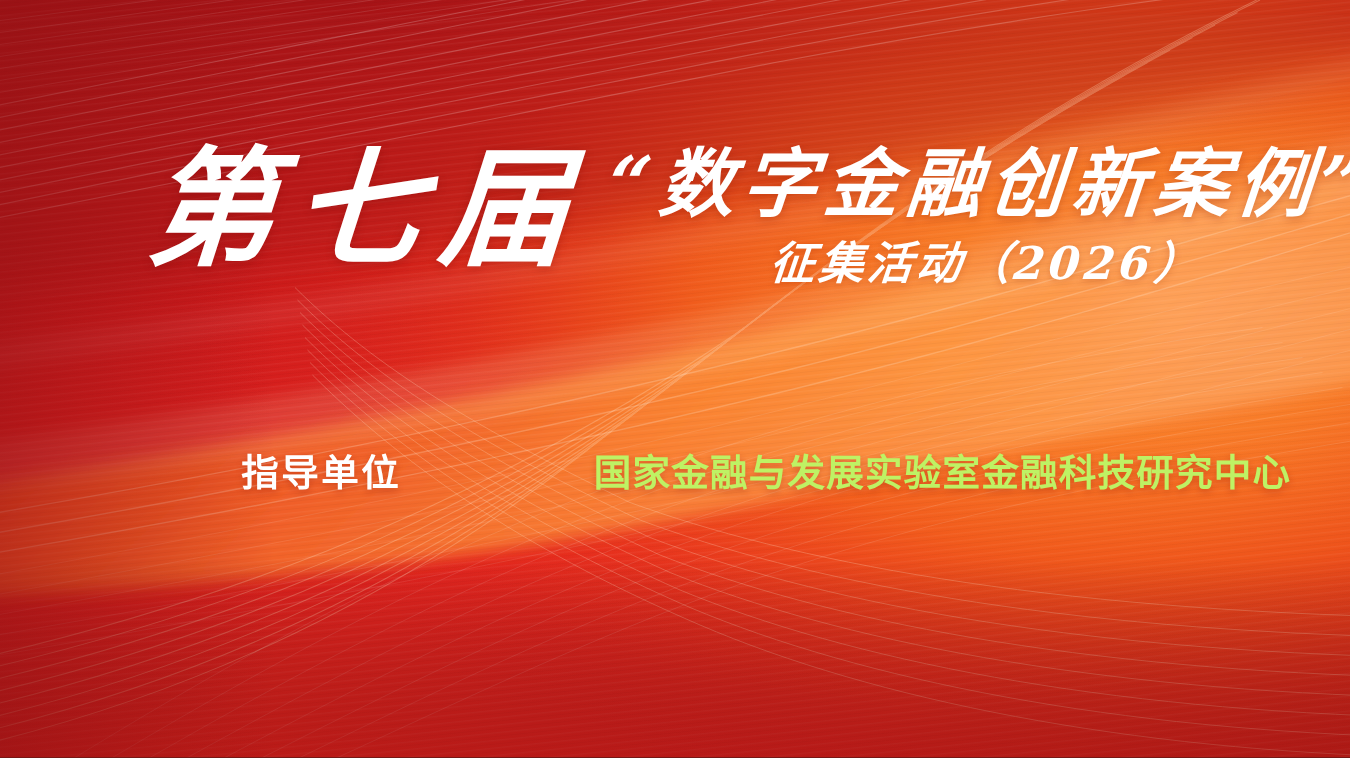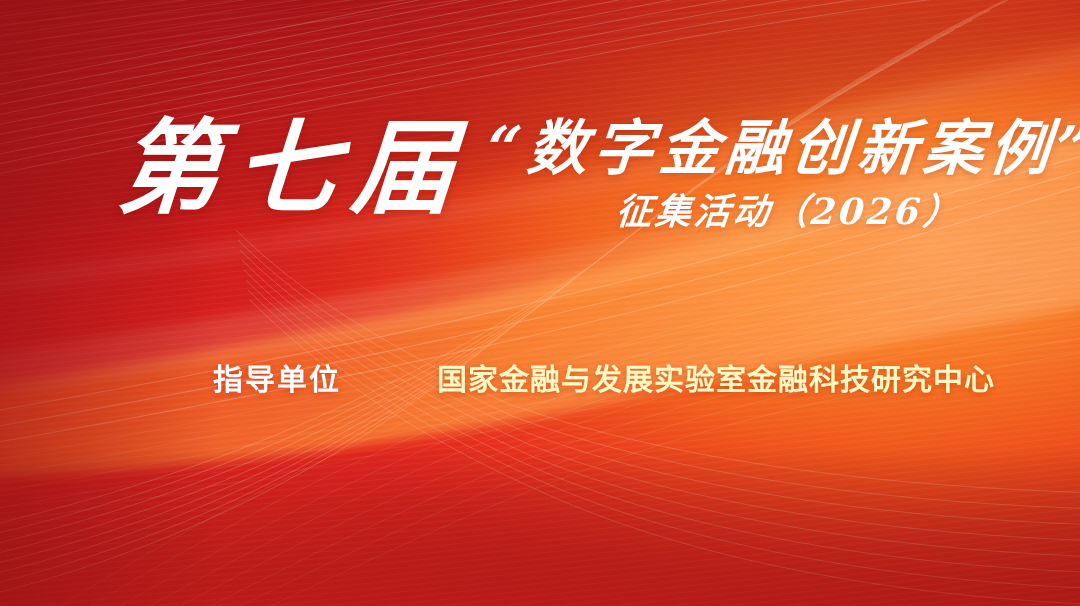--- a/index.html
+++ b/index.html
@@ -71,34 +71,34 @@
     width:224px;
     flex:0 0 224px;
     font-size:30px;
     line-height:44px;
     letter-spacing:2px;
     font-weight:bold;
     color:#fff;
     white-space:nowrap;
     font-family:"DejaVu Serif","Liberation Serif", serif;
     text-shadow:0 2px 6px rgba(140,20,10,.32);
-    margin-left:20px;
   }
   .info-values{
     flex:1 1 auto;
   }
   .info-value{
     font-size:30px;
     line-height:44px;
     letter-spacing:1px;
     font-weight:bold;
-    color:#fef9c3;
+    color:#bef264;
     white-space:nowrap;
     font-family:"DejaVu Serif","Liberation Serif", serif;
     text-shadow:0 2px 6px rgba(140,20,10,.32);
+    text-align:right;
   }
 </style>
 </head>
 <body>
 
 <div id="poster">
 
   <svg id="bg-svg" viewBox="0 0 1080 606" preserveAspectRatio="none" aria-hidden="true">
     <defs>
 

